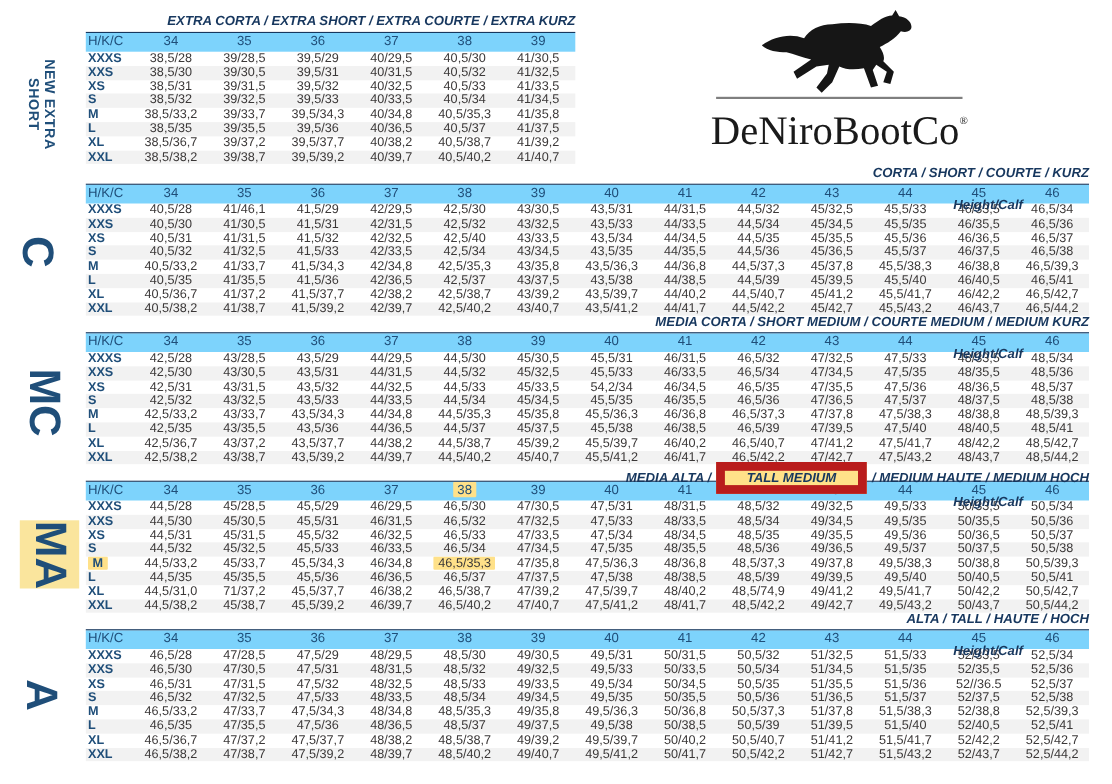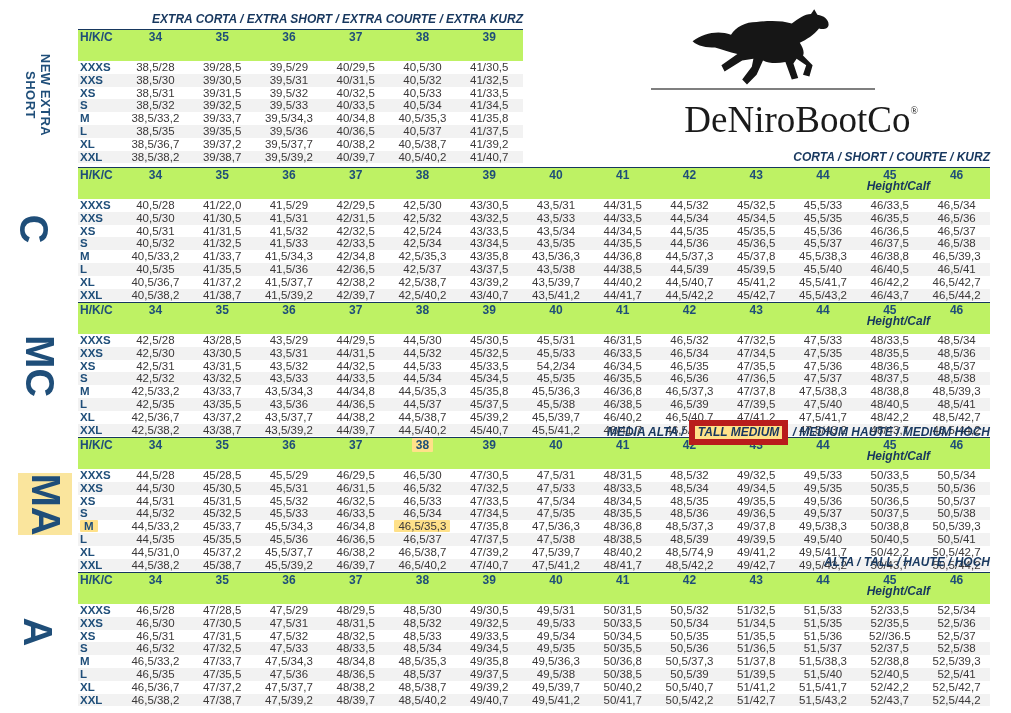--- a/index.html
+++ b/index.html
@@ -12,21 +12,21 @@
   .v-nes{left:-18px;top:80px;width:112px;font-size:13px;line-height:15px;letter-spacing:.5px;}
   .v-big{font-size:40px;font-weight:600;line-height:46px;}
   .v-c {left:4px; top:206px;width:60px;}
   .v-mc{left:8px; top:343px;width:64px;}
   .v-a {left:8px; top:609px;width:60px;}
   .ma-block{position:absolute;left:18px;top:473px;width:54px;height:62px;background:#FAE59D;
             display:flex;align-items:center;justify-content:center;}
   .ma-block span{transform:rotate(90deg);font-size:40px;font-weight:600;color:#1F4E79;}
 
   
-  .logo{position:absolute;left:608px;top:6px;width:310px;text-align:right;}
+  .logo{position:absolute;left:608px;top:6px;width:310px;text-align:center;}
   .logo svg{display:block;margin:0 auto;}
   .logo-line{height:2px;background:#7f7f7f;width:224px;margin:2px auto 0 auto;}
   .brand{font-family:"Liberation Serif",serif;font-size:37px;color:#1a1a1a;line-height:42px;
          white-space:nowrap;}
   .brand sup{font-size:10px;vertical-align:18px;}
   .tagline{font-size:11px;letter-spacing:3.5px;color:#3B3838;font-weight:600;margin-top:3px;
            white-space:nowrap;}
 
   
   .section{position:absolute;left:78px;width:912px;}
@@ -34,25 +34,25 @@
   .section:nth-child(1){top:12px;}
   .section:nth-child(2){top:150px;}
   .section:nth-child(3){top:285px;}
   .section:nth-child(4){top:420px;}
   .section:nth-child(5){top:555px;}
 
   .title-row{height:17px;line-height:15px;border-bottom:1px solid #17375E;position:relative;
              font-style:italic;font-weight:bold;font-size:12px;color:#17375E;white-space:nowrap;text-align:right;}
   .height-calf{position:absolute;right:60px;top:1px;font-style:italic;font-weight:bold;
                font-size:12px;color:#17375E;margin-top:28px;}
-  .boxed{background:#FFE189;border:6px solid #b91c1c;padding:0 3px;margin:0 1px;
+  .boxed{background:#FFE189;border:8px solid #b91c1c;padding:0 20px;margin:0 1px;
          display:inline-block;line-height:13px;}
 
-  .header-row{height:31px;line-height:15.5px;background:#bef264;display:flex;
-              font-weight:bold;font-size:12px;color:#1F4E79;}
+  .header-row{height:17px;line-height:15.5px;background:#7dd3fc;display:flex;
+              font-weight:normal;font-size:12px;color:#1F4E79;}
   .cell{flex:0 0 66.77px;width:66.77px;text-align:center;overflow:hidden;}
   .cell.label{flex:0 0 44px;width:44px;text-align:left;padding-left:2px;box-sizing:border-box;}
 
   .row{display:flex;height:12.8px;line-height:13px;font-size:11.5px;color:#3B3838;}
   .rows .row:nth-child(even){background:#F2F2F2;}
   .row .label span{font-weight:bold;color:#1F4E79;}
 
   .hl{background:#FFE189;padding:0 4px;border-radius:1px;}
 </style>
 </head>
@@ -178,21 +178,21 @@
           <div class="cell num"><span>42</span></div>
           <div class="cell num"><span>43</span></div>
           <div class="cell num"><span>44</span></div>
           <div class="cell num"><span>45</span></div>
           <div class="cell num"><span>46</span></div>
         </div>
         <div class="rows">
           <div class="row">
             <div class="cell label"><span>XXXS</span></div>
             <div class="cell val"><span>40,5/28</span></div>
-            <div class="cell val"><span>41/22,0</span></div>
+            <div class="cell val"><span>41/46,1</span></div>
             <div class="cell val"><span>41,5/29</span></div>
             <div class="cell val"><span>42/29,5</span></div>
             <div class="cell val"><span>42,5/30</span></div>
             <div class="cell val"><span>43/30,5</span></div>
             <div class="cell val"><span>43,5/31</span></div>
             <div class="cell val"><span>44/31,5</span></div>
             <div class="cell val"><span>44,5/32</span></div>
             <div class="cell val"><span>45/32,5</span></div>
             <div class="cell val"><span>45,5/33</span></div>
             <div class="cell val"><span>46/33,5</span></div>
@@ -213,21 +213,21 @@
             <div class="cell val"><span>45,5/35</span></div>
             <div class="cell val"><span>46/35,5</span></div>
             <div class="cell val"><span>46,5/36</span></div>
           </div>
           <div class="row">
             <div class="cell label"><span>XS</span></div>
             <div class="cell val"><span>40,5/31</span></div>
             <div class="cell val"><span>41/31,5</span></div>
             <div class="cell val"><span>41,5/32</span></div>
             <div class="cell val"><span>42/32,5</span></div>
-            <div class="cell val"><span>42,5/24</span></div>
+            <div class="cell val"><span>42,5/40</span></div>
             <div class="cell val"><span>43/33,5</span></div>
             <div class="cell val"><span>43,5/34</span></div>
             <div class="cell val"><span>44/34,5</span></div>
             <div class="cell val"><span>44,5/35</span></div>
             <div class="cell val"><span>45/35,5</span></div>
             <div class="cell val"><span>45,5/36</span></div>
             <div class="cell val"><span>46/36,5</span></div>
             <div class="cell val"><span>46,5/37</span></div>
           </div>
           <div class="row">
@@ -306,21 +306,21 @@
             <div class="cell val"><span>44/41,7</span></div>
             <div class="cell val"><span>44,5/42,2</span></div>
             <div class="cell val"><span>45/42,7</span></div>
             <div class="cell val"><span>45,5/43,2</span></div>
             <div class="cell val"><span>46/43,7</span></div>
             <div class="cell val"><span>46,5/44,2</span></div>
           </div>
         </div>
       </div>
       <div class="section cols-13">
-        <div class="title-row"><div class="height-calf">Height/Calf</div></div>
+        <div class="title-row"><span>MEDIA CORTA / SHORT MEDIUM / COURTE MEDIUM / MEDIUM KURZ</span><div class="height-calf">Height/Calf</div></div>
         <div class="header-row">
           <div class="cell label"><span>H/K/C</span></div>
           <div class="cell num"><span>34</span></div>
           <div class="cell num"><span>35</span></div>
           <div class="cell num"><span>36</span></div>
           <div class="cell num"><span>37</span></div>
           <div class="cell num"><span>38</span></div>
           <div class="cell num"><span>39</span></div>
           <div class="cell num"><span>40</span></div>
           <div class="cell num"><span>41</span></div>
@@ -572,21 +572,21 @@
             <div class="cell val"><span>48/38,5</span></div>
             <div class="cell val"><span>48,5/39</span></div>
             <div class="cell val"><span>49/39,5</span></div>
             <div class="cell val"><span>49,5/40</span></div>
             <div class="cell val"><span>50/40,5</span></div>
             <div class="cell val"><span>50,5/41</span></div>
           </div>
           <div class="row">
             <div class="cell label"><span>XL</span></div>
             <div class="cell val"><span>44,5/31,0</span></div>
-            <div class="cell val"><span>45/37,2</span></div>
+            <div class="cell val"><span>71/37,2</span></div>
             <div class="cell val"><span>45,5/37,7</span></div>
             <div class="cell val"><span>46/38,2</span></div>
             <div class="cell val"><span>46,5/38,7</span></div>
             <div class="cell val"><span>47/39,2</span></div>
             <div class="cell val"><span>47,5/39,7</span></div>
             <div class="cell val"><span>48/40,2</span></div>
             <div class="cell val"><span>48,5/74,9</span></div>
             <div class="cell val"><span>49/41,2</span></div>
             <div class="cell val"><span>49,5/41,7</span></div>
             <div class="cell val"><span>50/42,2</span></div>

